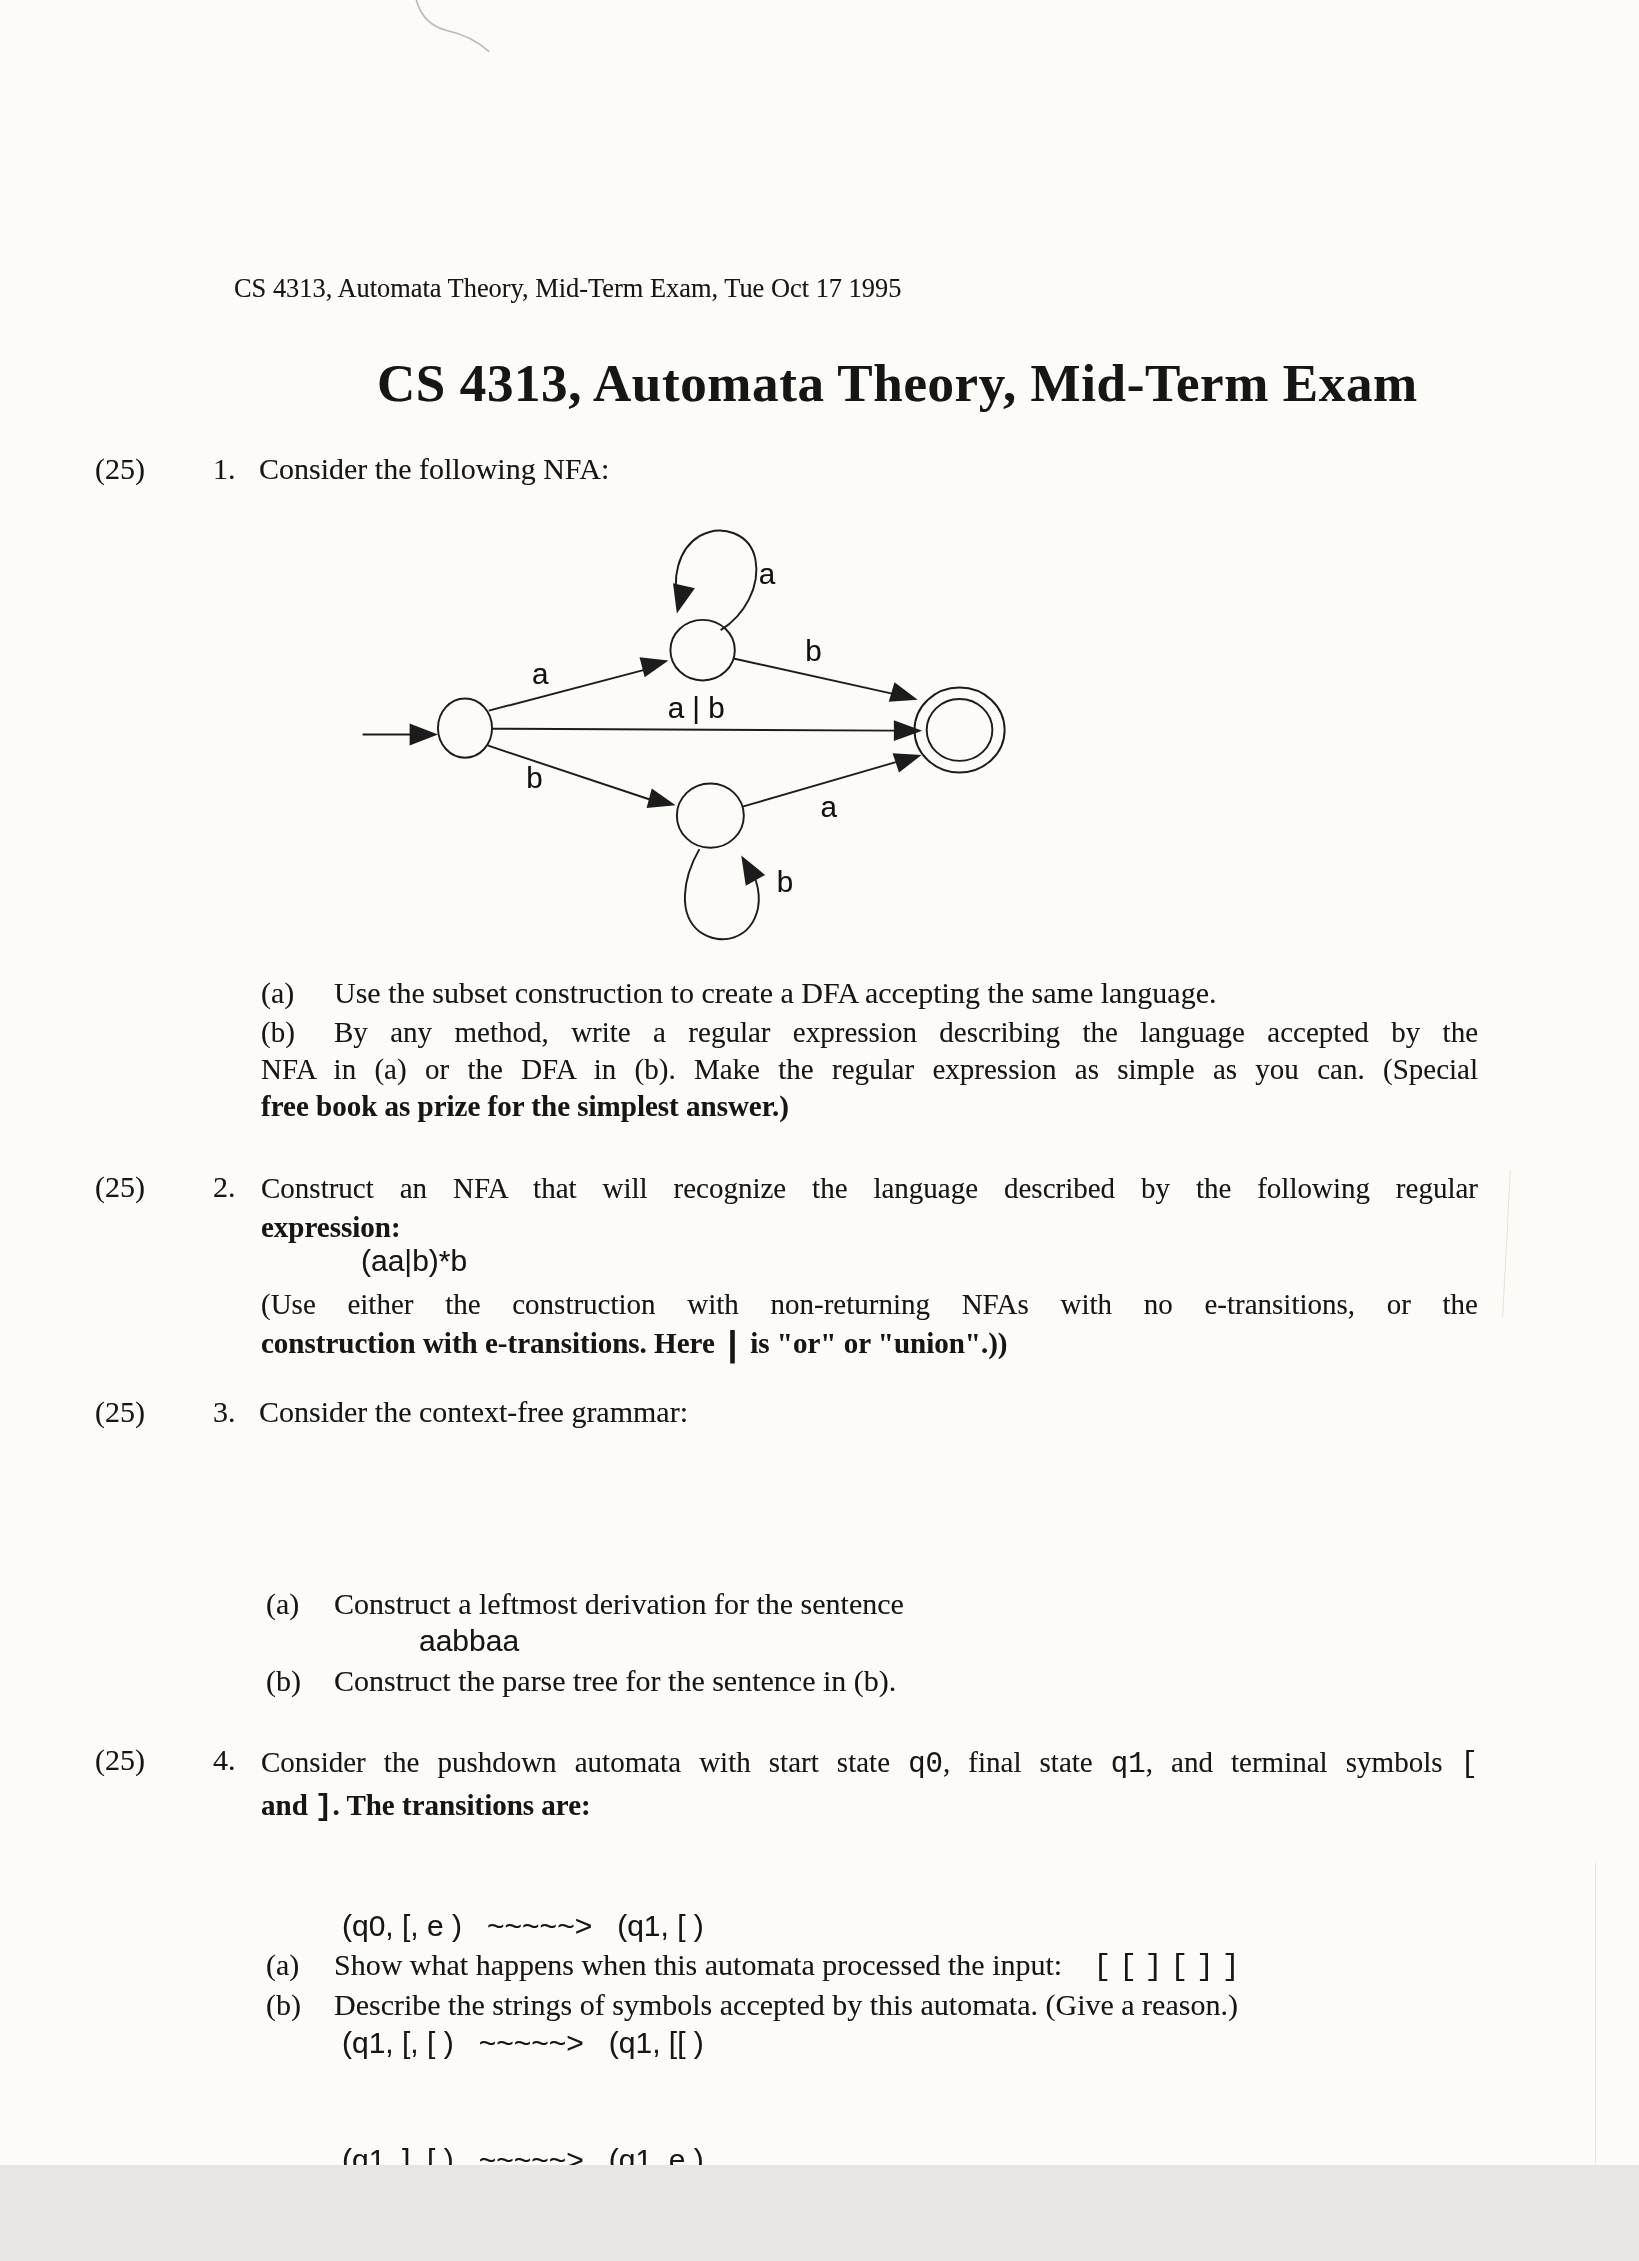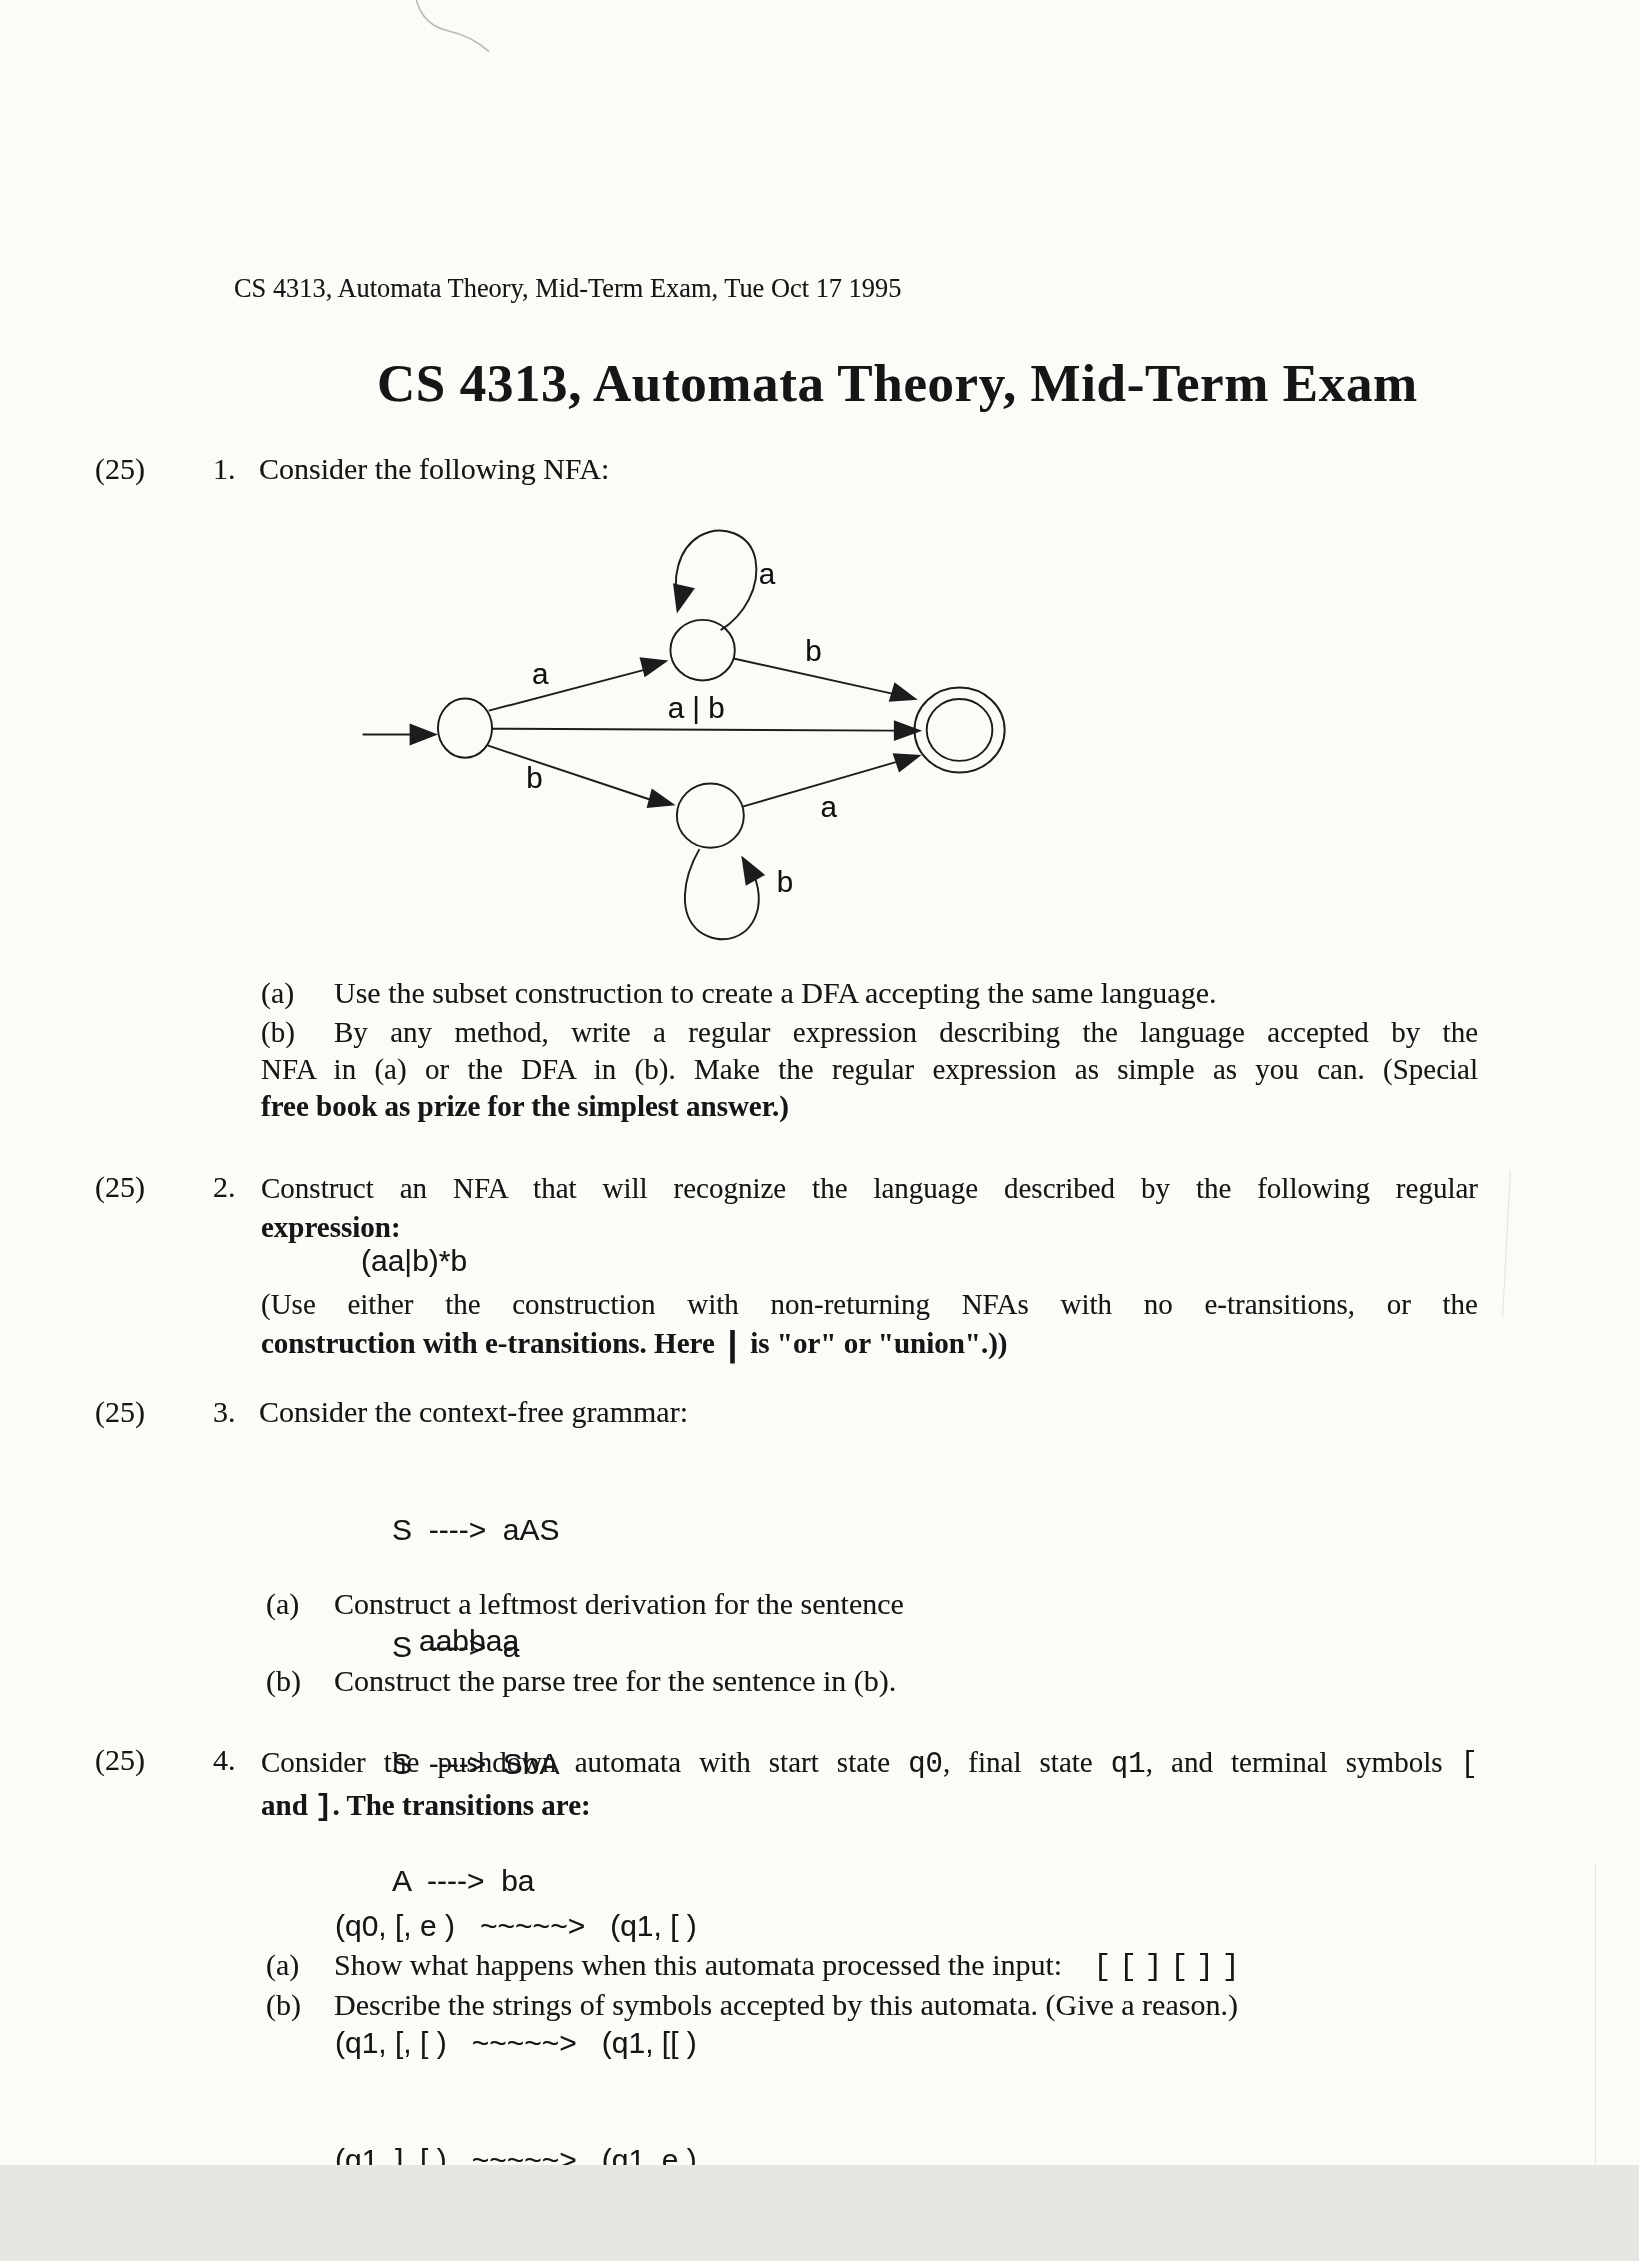--- a/index.html
+++ b/index.html
@@ -16,21 +16,21 @@
   .title { font-size:53px; font-weight:bold; letter-spacing:0.6px; margin:0; }
   .block { position:absolute; width:1217px; font-size:29px; }
   .jline { text-align:justify; text-align-last:justify; }
   .lline { text-align:left;font-weight:bold; }
   .marker { display:inline-block; }
   .mw113 { width:73px; }
   .mw106 { width:68px; }
   .mono { font-family:"Liberation Mono", monospace; }
   .monoline { position:absolute; font-size:30px; white-space:pre; font-family:Liberation Sans, sans-serif; }
   .rules { line-height:39px; }
-  .trans { line-height:39px; }
+  .trans { line-height:39px;margin-left:7px; }
   .q1b { line-height:37px; }
   .q2p { line-height:39px; }
   .q4p { line-height:40px; }
   .bar { font-family:"Liberation Mono", monospace; font-size:35px; vertical-align:-2.6px; }
   .ainput { font-family:"Liberation Mono", monospace; letter-spacing:7.7px; margin-left:31px; }
   .diagram { position:absolute; left:348px; top:522px; }
   .diagram line, .diagram path { stroke:#1c1c1c; stroke-width:3; fill:none; }
   .diagram ellipse { stroke:#1c1c1c; stroke-width:3; fill:none; }
   .diagram polygon { fill:#1c1c1c; stroke:none; }
   .diagram text { font-family:"Liberation Sans", sans-serif; font-size:46px; fill:#111; text-anchor:middle; }
@@ -114,26 +114,20 @@
   <div class="monoline" style="left:361px;top:1244px;">(aa|b)*b</div>
   <div class="block q2p" style="left:261px;top:1285px;">
     <div class="jline">(Use either the construction with non-returning NFAs with no e-transitions, or the</div>
     <div class="lline"><span>construction with e-transitions.  Here </span><span class="bar">|</span><span> is "or" or "union".))</span></div>
   </div>
 
   <div class="t s45" style="left:95px;top:1394px;">(25)</div>
   <div class="t s45" style="left:213px;top:1394px;">3.</div>
   <div class="t s45" style="left:259px;top:1394px;">Consider the context-free grammar:</div>
 
-  <div class="monoline rules" style="left:392px;top:1432px;">
-    <div>S  ----&gt;  aAS</div>
-    <div>S  ----&gt;  a</div>
-    <div>S  ----&gt;  SbA</div>
-    <div>A  ----&gt;  ba</div>
-  </div>
 
   <div class="t s45" style="left:266px;top:1586px;"><span class="marker mw106">(a)</span><span>Construct a leftmost derivation for the sentence</span></div>
   <div class="monoline" style="left:419px;top:1624px;">aabbaa</div>
   <div class="t s45" style="left:266px;top:1663px;"><span class="marker mw106">(b)</span><span>Construct the parse tree for the sentence in (b).</span></div>
 
   <div class="t s45" style="left:95px;top:1742px;">(25)</div>
   <div class="t s45" style="left:213px;top:1742px;">4.</div>
   <div class="block q4p" style="left:261px;top:1742px;">
     <div class="jline"><span>Consider the pushdown automata with start state </span><span class="mono">q0</span><span>, final state </span><span class="mono">q1</span><span>, and terminal symbols </span><span class="mono">[</span></div>
     <div class="lline"><span>and </span><span class="mono">]</span><span>.  The transitions are:</span></div>

